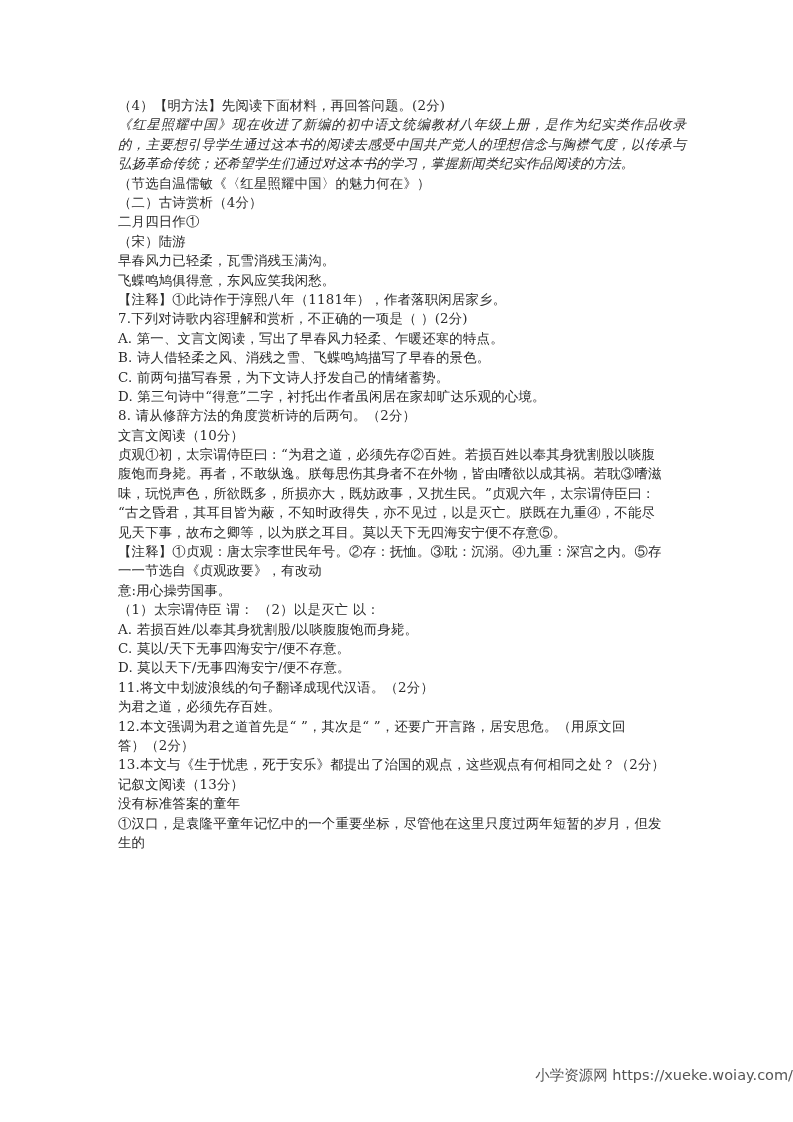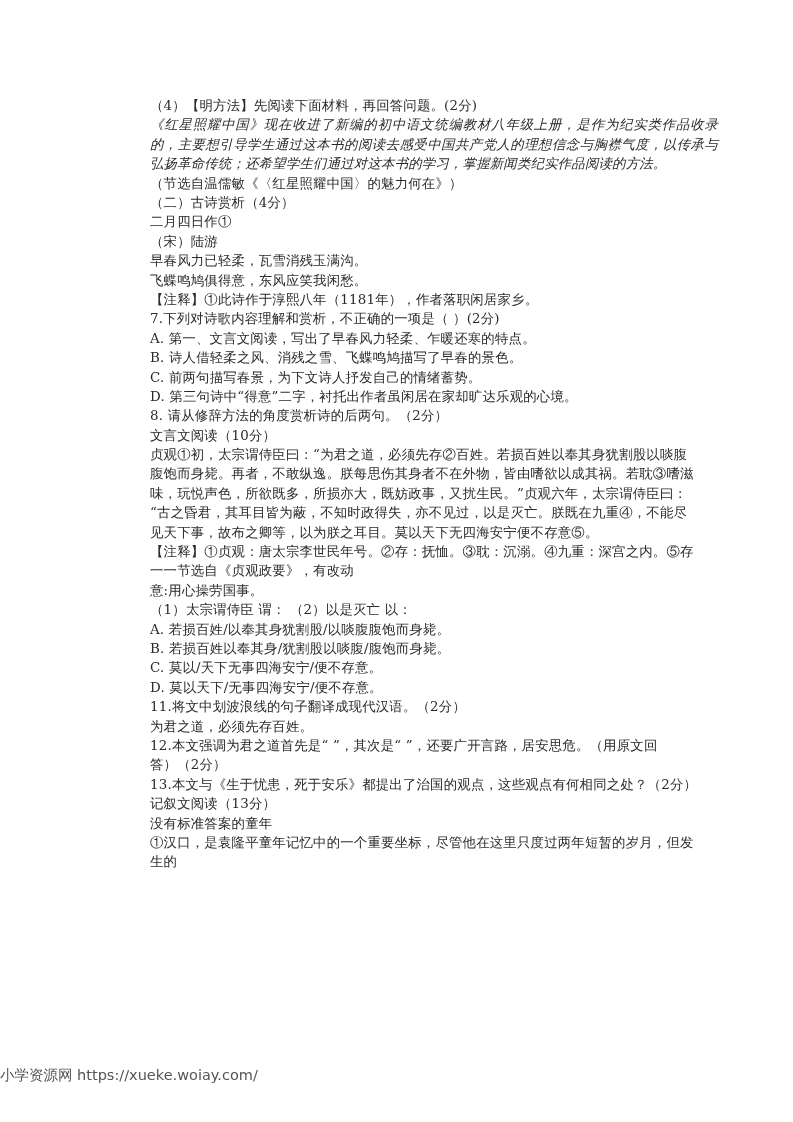--- a/index.html
+++ b/index.html
@@ -16,21 +16,20 @@
       color: #2a2a2a;
     }
     .page {
       position: absolute;
       left: 118px;
       top: 96px;
       width: 568px;
       font-size: 13.4px;
       line-height: 19.4px;
       letter-spacing: 0.2px;
-      margin-left: 32px;
     }
     .line {
       white-space: nowrap;
       overflow: visible;
       height: 19.4px;
     }
     .wrap {
       white-space: normal;
       height: auto;
       text-align: justify;
@@ -43,21 +42,21 @@
       height: 14px;
       vertical-align: baseline;
     }
     .blank.short { width: 48px; }
     .blank.long { width: 158px; }
     .footer {
       position: absolute;
       left: 0;
       width: 793px;
       top: 1066px;
-      text-align: left;
+      text-align: right;
       font-family: "DejaVu Sans", "Liberation Sans", sans-serif;
       font-size: 14.5px;
       color: #555555;
     }
   </style>
 </head>
 <body>
 
 <div class="page">
 
@@ -82,21 +81,20 @@
   <div class="line">贞观①初，太宗谓侍臣曰：“为君之道，必须先存②百姓。若损百姓以奉其身犹割股以啖腹</div>
   <div class="line">腹饱而身毙。再者，不敢纵逸。朕每思伤其身者不在外物，皆由嗜欲以成其祸。若耽③嗜滋</div>
   <div class="line">味，玩悦声色，所欲既多，所损亦大，既妨政事，又扰生民。”贞观六年，太宗谓侍臣曰：</div>
   <div class="line">“古之昏君，其耳目皆为蔽，不知时政得失，亦不见过，以是灭亡。朕既在九重④，不能尽</div>
   <div class="line">见天下事，故布之卿等，以为朕之耳目。莫以天下无四海安宁便不存意⑤。</div>
   <div class="line">【注释】①贞观：唐太宗李世民年号。②存：抚恤。③耽：沉溺。④九重：深宫之内。⑤存</div>
   <div class="line">一一节选自《贞观政要》，有改动</div>
   <div class="line">意:用心操劳国事。</div>
   <div class="line">（1）太宗谓侍臣 谓：  （2）以是灭亡 以：</div>
   <div class="line">A. 若损百姓/以奉其身犹割股/以啖腹腹饱而身毙。</div>
-  <div class="line">B. 若损百姓以奉其身/犹割股以啖腹/腹饱而身毙。</div>
   <div class="line">C. 莫以/天下无事四海安宁/便不存意。</div>
   <div class="line">D. 莫以天下/无事四海安宁/便不存意。</div>
   <div class="line">11.将文中划波浪线的句子翻译成现代汉语。（2分）</div>
   <div class="line">为君之道，必须先存百姓。</div>
   <div class="line">12.本文强调为君之道首先是“ ”，其次是“ ”，还要广开言路，居安思危。（用原文回</div>
   <div class="line">答）（2分）</div>
   <div class="line">13.本文与《生于忧患，死于安乐》都提出了治国的观点，这些观点有何相同之处？（2分）</div>
 
   <div class="line">记叙文阅读（13分）</div>
   <div class="line">没有标准答案的童年</div>

